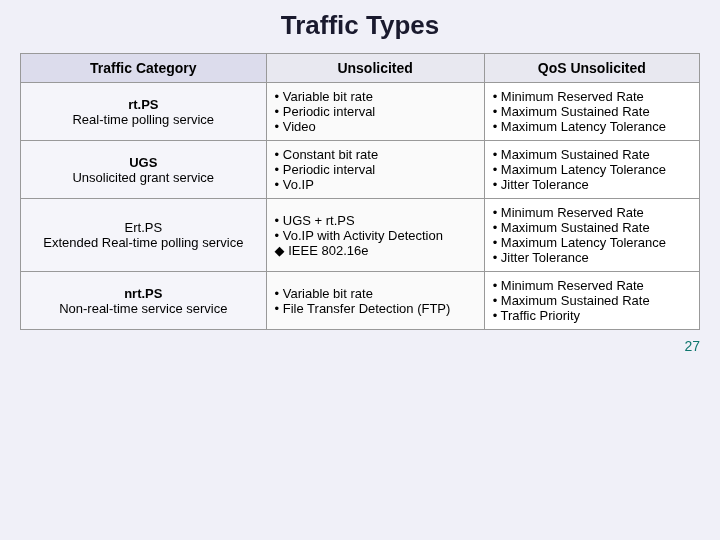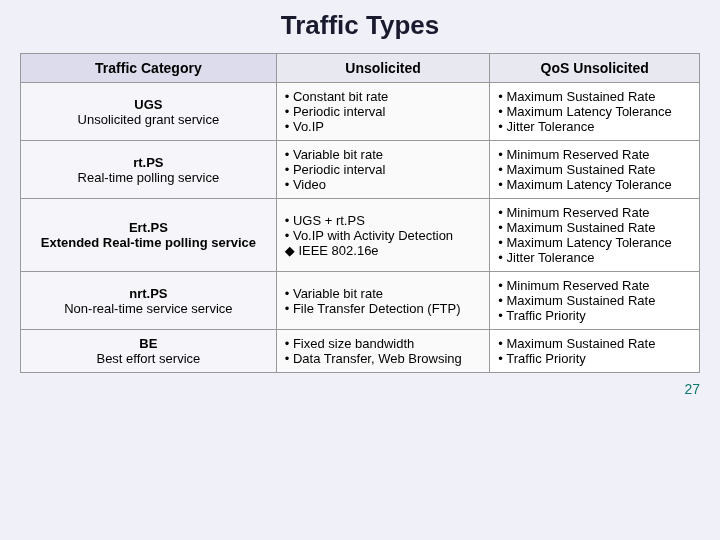--- a/index.html
+++ b/index.html
@@ -64,40 +64,35 @@
 <table>
   <thead>
     <tr>
       <th>Traffic Category</th>
       <th>Unsolicited</th>
       <th>QoS Unsolicited</th>
     </tr>
   </thead>
   <tbody id="table-body">
   <tr>
+        <td><span style="font-weight:bold">rt.PS</span><br><span style="font-weight:normal">Real-time polling service</span></td>
+        <td><span>• Variable bit rate</span><br><span>• Periodic interval</span><br><span>• Video</span></td>
+        <td><span>• Minimum Reserved Rate</span><br><span>• Maximum Sustained Rate</span><br><span>• Maximum Latency Tolerance</span></td>
+      </tr>
+      <tr>
         <td><span style="font-weight:bold">UGS</span><br><span style="font-weight:normal">Unsolicited grant service</span></td>
         <td><span>• Constant bit rate</span><br><span>• Periodic interval</span><br><span>• Vo.IP</span></td>
         <td><span>• Maximum Sustained Rate</span><br><span>• Maximum Latency Tolerance</span><br><span>• Jitter Tolerance</span></td>
       </tr>
       <tr>
-        <td><span style="font-weight:bold">rt.PS</span><br><span style="font-weight:normal">Real-time polling service</span></td>
-        <td><span>• Variable bit rate</span><br><span>• Periodic interval</span><br><span>• Video</span></td>
-        <td><span>• Minimum Reserved Rate</span><br><span>• Maximum Sustained Rate</span><br><span>• Maximum Latency Tolerance</span></td>
-      </tr>
-      <tr>
-        <td><span style="font-weight:bold">Ert.PS</span><br><span style="font-weight:bold">Extended Real-time polling service</span></td>
+        <td><span style="font-weight:normal">Ert.PS</span><br><span style="font-weight:normal">Extended Real-time polling service</span></td>
         <td><span>• UGS + rt.PS</span><br><span>• Vo.IP with Activity Detection</span><br><span>◆ IEEE 802.16e</span></td>
         <td><span>• Minimum Reserved Rate</span><br><span>• Maximum Sustained Rate</span><br><span>• Maximum Latency Tolerance</span><br><span>• Jitter Tolerance</span></td>
       </tr>
       <tr>
         <td><span style="font-weight:bold">nrt.PS</span><br><span style="font-weight:normal">Non-real-time service service</span></td>
         <td><span>• Variable bit rate</span><br><span>• File Transfer Detection (FTP)</span></td>
         <td><span>• Minimum Reserved Rate</span><br><span>• Maximum Sustained Rate</span><br><span>• Traffic Priority</span></td>
       </tr>
-      <tr>
-        <td><span style="font-weight:bold">BE</span><br><span style="font-weight:normal">Best effort service</span></td>
-        <td><span>• Fixed size bandwidth</span><br><span>• Data Transfer, Web Browsing</span></td>
-        <td><span>• Maximum Sustained Rate</span><br><span>• Traffic Priority</span></td>
-      </tr>
     </tbody>
 </table>
 
 <div class="page-num">27</div>
 
 </body></html>

